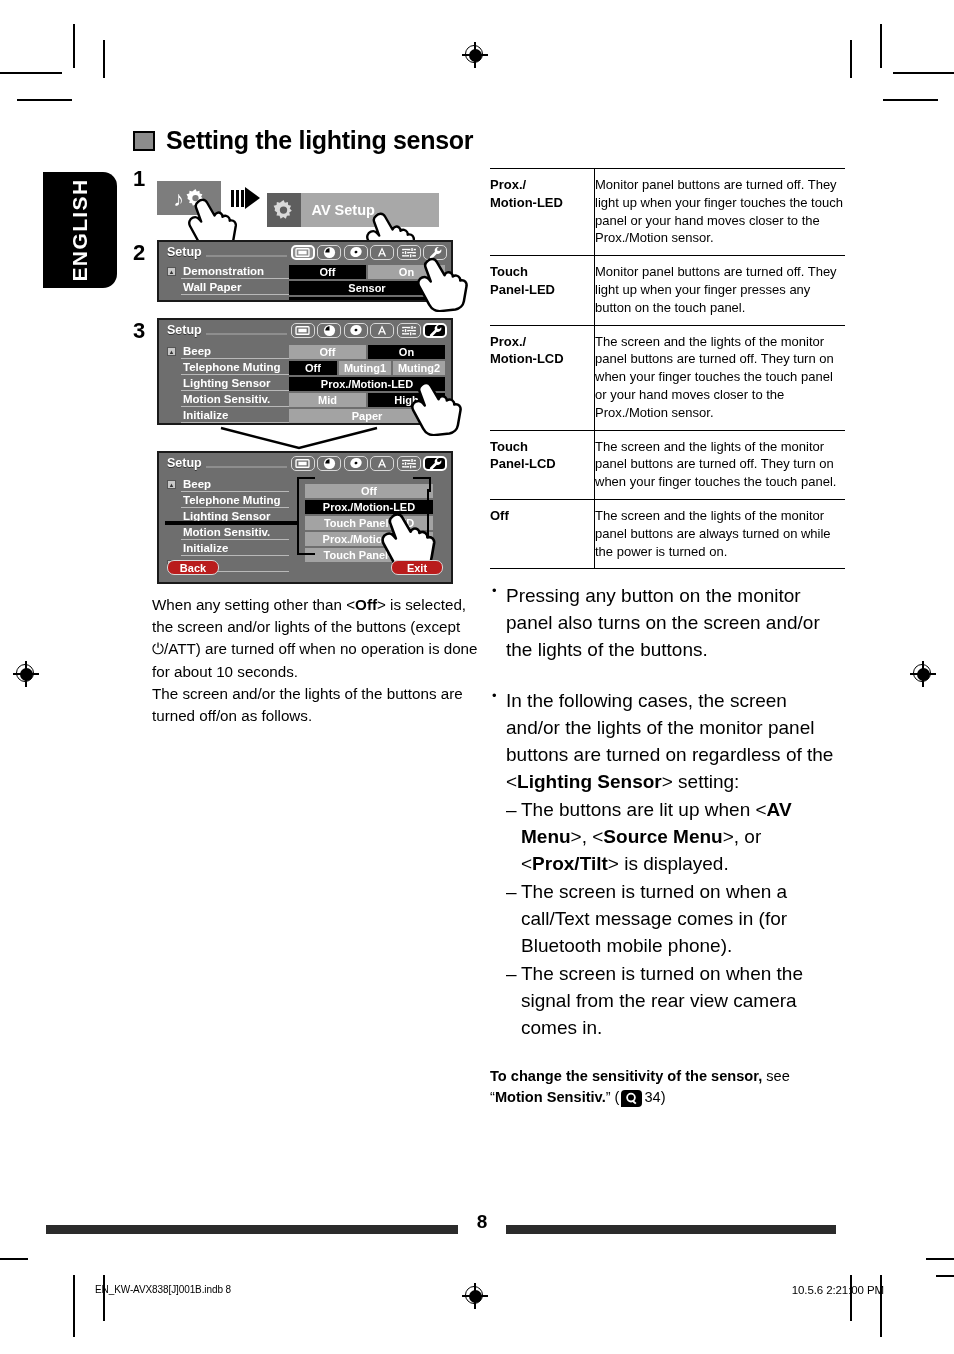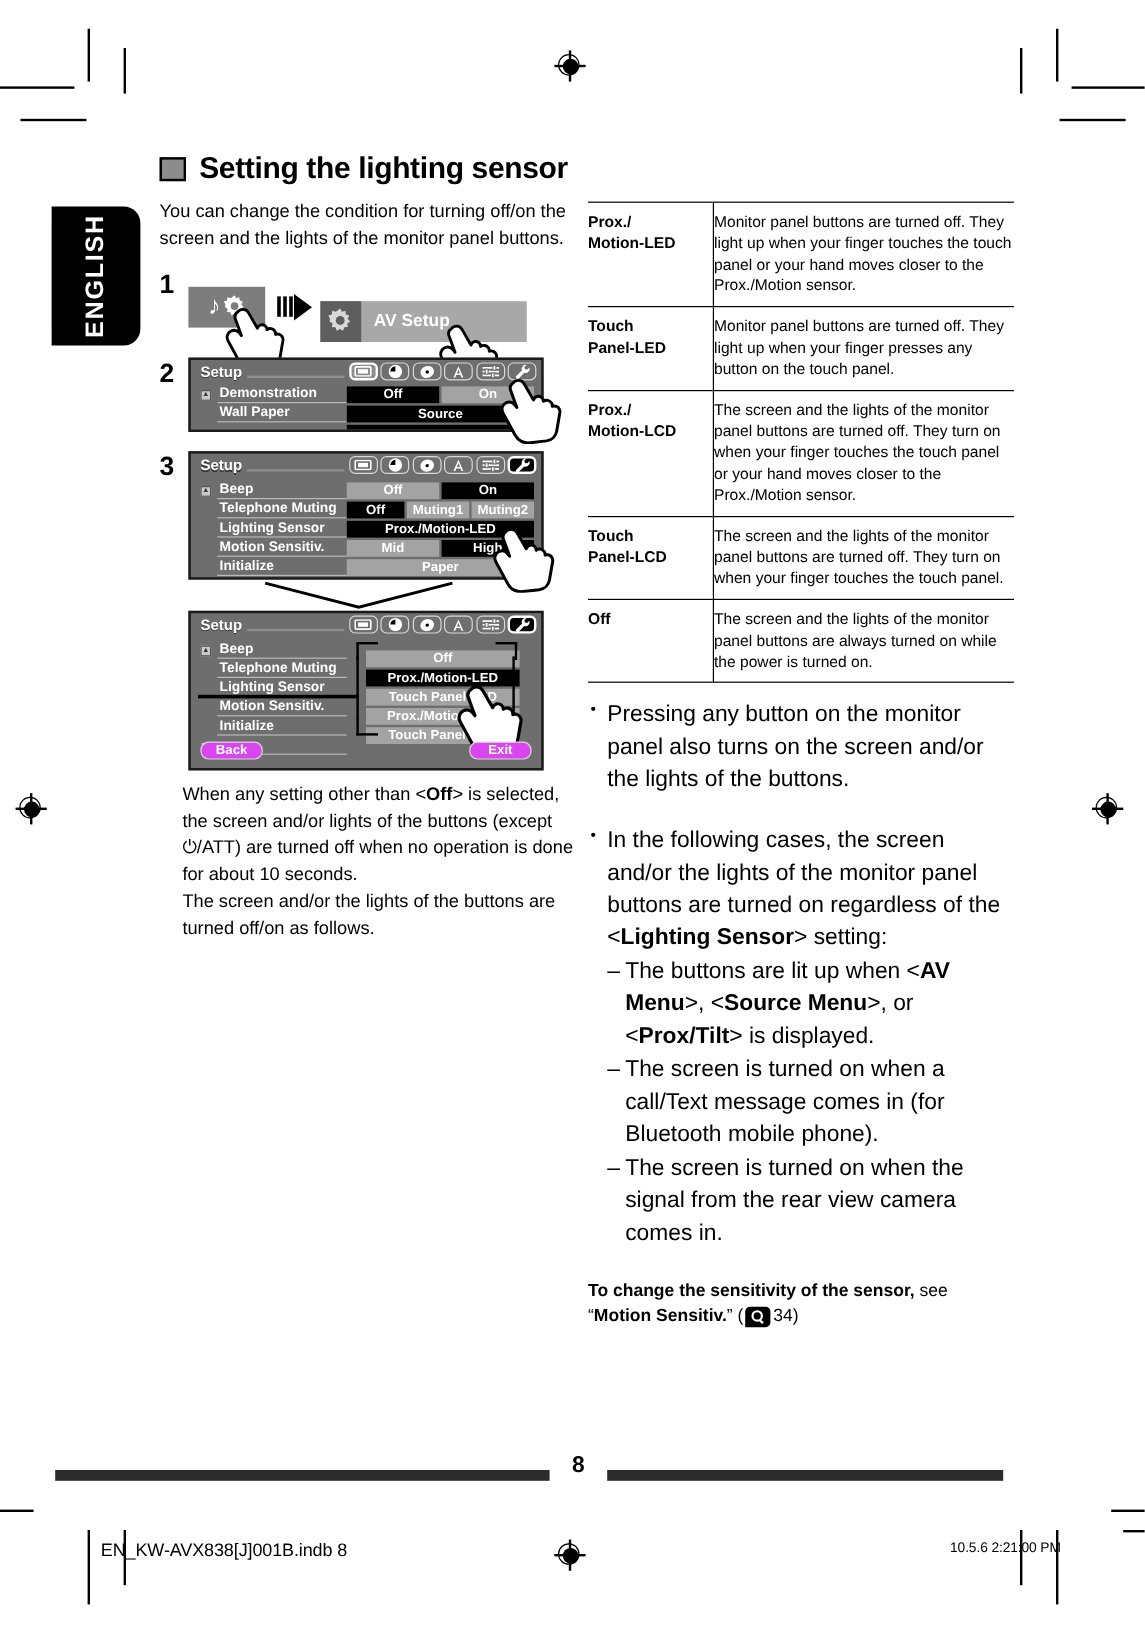--- a/index.html
+++ b/index.html
@@ -81,21 +81,21 @@
   .bullet-sq{width:9px;height:9px;background:#c8c8c8;border:1px solid #555;box-sizing:border-box;margin-right:5px;flex:none;display:flex;align-items:center;justify-content:center;font-size:6px;color:#333;line-height:1;}
   .bullet-pad{width:14px;flex:none;}
 
   
   .dropdown{position:absolute;background:#6e6e6e;}
   .dd-item{height:14px;margin-bottom:2px;display:flex;align-items:center;justify-content:center;font-size:11px;font-weight:700;color:#fff;background:#a3a3a3;}
   .dd-item.on{background:#000;}
   .bracket{position:absolute;border:2.5px solid #000;}
 
   .botbar{display:flex;justify-content:space-between;align-items:center;padding:0 8px 4px 8px;}
-  .pillbtn{min-width:52px;height:15px;border:1.5px solid #d8d8d8;border-radius:7px;background:#d946ef;color:#fff;font-size:11px;font-weight:700;display:flex;align-items:center;justify-content:center;padding:0 9px;box-sizing:border-box;text-align:right;}
+  .pillbtn{min-width:52px;height:15px;border:1.5px solid #d8d8d8;border-radius:7px;background:#b91c1c;color:#fff;font-size:11px;font-weight:700;display:flex;align-items:center;justify-content:center;padding:0 9px;box-sizing:border-box;text-align:right;}
 
   .body-text{font-size:15.2px;line-height:1.46;margin:10px 0 0 0;}
   .body-text b{font-weight:700;}
 
   
   table#opt-table{border-collapse:collapse;width:100%;}
   table#opt-table td{vertical-align:top;padding:7px 0 8px 0;font-size:13px;line-height:1.37;}
   table#opt-table tr{border-top:1.6px solid #000;}
   table#opt-table tr:last-child{border-bottom:1.6px solid #000;}
   td.opt-name{width:104px;font-weight:700;padding-right:8px;border-right:1.6px solid #000;}
@@ -110,21 +110,21 @@
 
   #closing{font-size:14.6px;line-height:1.45;margin-top:24px;}
   #closing b{font-weight:700;}
   .mag{display:inline-flex;align-items:center;justify-content:center;width:21px;height:17px;background:#000;border-radius:4px 4px 4px 0;vertical-align:-3px;margin:0 2px;}
   .mag svg{display:block;}
 
   
   #footbar{position:absolute;left:0;top:1219px;width:954px;height:22px;}
   .fbar{position:absolute;height:9px;background:#2b2b2b;top:6px;}
   #pagenum{position:absolute;left:462px;top:1211px;width:40px;text-align:center;font-size:19px;font-weight:700;}
-  #fileline{position:absolute;left:84px;top:1284px;font-size:15px;font-family:"Liberation Sans",sans-serif;letter-spacing:-.1px;}
+  #fileline{position:absolute;left:95px;top:1284px;font-size:10px;font-family:"Liberation Sans",sans-serif;letter-spacing:-.1px;}
   #timeline{position:absolute;right:70px;top:1284px;font-size:11.5px;letter-spacing:-.1px;}
 </style>
 </head>
 <body>
 
 <div class="crop" style="left:73px;top:24px;width:1.6px;height:44px;"></div>
 <div class="crop" style="left:103px;top:40px;width:1.6px;height:38px;"></div>
 <div class="crop" style="left:0px;top:72px;width:62px;height:1.6px;"></div>
 <div class="crop" style="left:17px;top:99px;width:55px;height:1.6px;"></div>
 
@@ -163,21 +163,20 @@
   <span>ENGLISH</span>
 </div>
 
 <div id="left-col">
 
   <div id="heading">
     <span class="hd-sq"></span>
     <h1>Setting the lighting sensor</h1>
   </div>
 
-  <p class="intro">You can change the condition for turning off/on the screen and the lights of the monitor panel buttons.</p>
 
   <div class="step-row" id="step1">
     <div class="step-num">1</div>
     <div class="step-body">
       <div class="src-btn">
         <span class="note-ico">♪</span>
         <span class="gear">
           <svg width="19" height="19" viewBox="0 0 24 24">
               <path fill="#ffffff" d="M12 0l1.6 3.1 3.4-.9.3 3.5 3.4 1-1.6 3.1 2.4 2.6-2.9 2 .8 3.4-3.5.2-1.2 3.3-3-1.8-3 1.8-1.2-3.3-3.5-.2.8-3.4-2.9-2L2.3 9.8.7 6.7l3.4-1 .3-3.5 3.4.9z"></path>
               <circle cx="12" cy="11.5" r="4" fill="#7d7d7d"></circle>
@@ -271,21 +270,21 @@
             <span class="row-lbl">Demonstration</span>
             <span class="vals">
               <span class="val on">Off</span>
               <span class="val">On</span>
             </span>
           </div>
           <div class="row">
             <span class="bullet-pad"></span>
             <span class="row-lbl">Wall Paper</span>
             <span class="vals">
-              <span class="val on">Source</span>
+              <span class="val on">Sensor</span>
             </span>
           </div>
           <div class="row">
             <span class="bullet-pad"></span>
             <span class="row-lbl"></span>
             <span class="vals">
                 <span class="val on"></span>
               </span>
           </div>
         </div>

